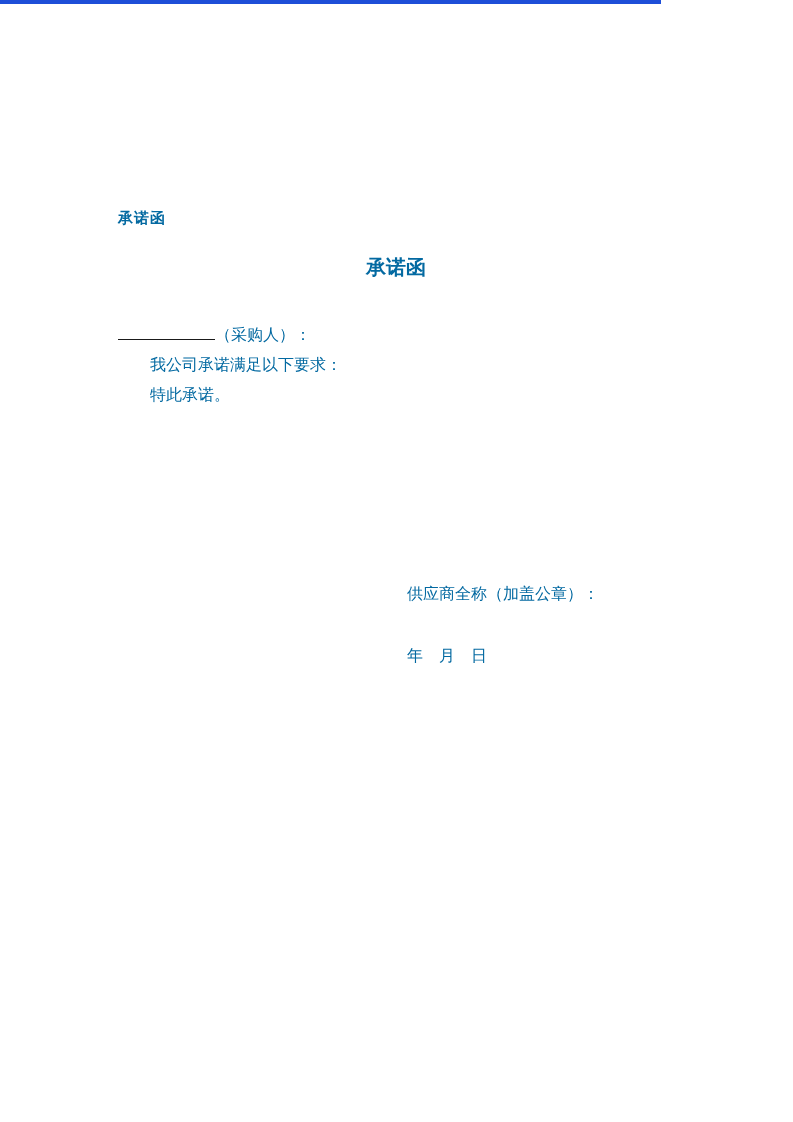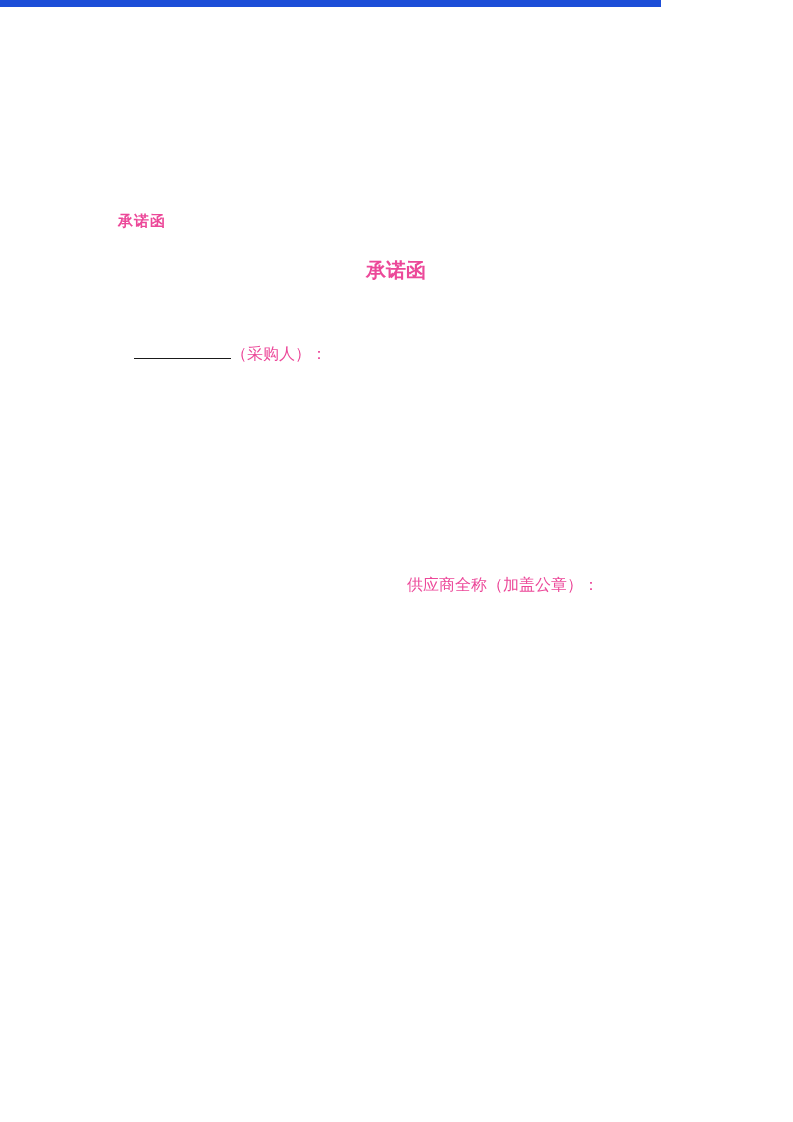--- a/index.html
+++ b/index.html
@@ -5,25 +5,25 @@
   html, body {
     margin: 0;
     padding: 0;
     background: #ffffff;
   }
   .page {
     position: relative;
     width: 661px;
     height: 1122px;
     background: #ffffff;
-    color: #ec4899;
+    color: #0369a1;
     font-family: "Liberation Serif", "DejaVu Serif", serif;
     overflow: hidden;
     box-sizing: border-box;
-    border-top: 7px solid #1d4ed8;
+    border-top: 4px solid #1d4ed8;
   }
   .outline-label {
     position: absolute;
     left: 118px;
     top: 203px;
     font-family: "Liberation Sans", "DejaVu Sans", sans-serif;
     font-weight: bold;
     font-size: 15px;
     line-height: 22px;
     letter-spacing: 1px;
@@ -42,55 +42,58 @@
   }
   .body-text {
     position: absolute;
     left: 118px;
     top: 316px;
     width: 560px;
     font-size: 16px;
     line-height: 30px;
   }
   .body-text p {
-    margin: 16px;
+    margin: 0;
   }
   .indent {
     text-indent: 32px;
   }
   .blank-line {
     display: inline-block;
     width: 97px;
     height: 17px;
     border-bottom: 1px solid #1a1a1a;
     vertical-align: baseline;
   }
   .signature-block {
     position: absolute;
     left: 407px;
     top: 563px;
     font-size: 16px;
     line-height: 30px;
   }
   .signature-block p {
-    margin: 0 0 32px 0;
+    margin: 12px 0 32px 0;
   }
 </style>
 </head>
 <body>
 
 <div class="page">
 
   <div class="outline-label">承诺函</div>
 
   <h1 class="doc-title">承诺函</h1>
 
   <div class="body-text">
     <p>
       <span class="blank-line"></span><span>（采购人）：</span>
     </p>
+    <p class="indent">我公司承诺满足以下要求：</p>
+    <p class="indent">特此承诺。</p>
   </div>
 
   <div class="signature-block">
     <p>供应商全称（加盖公章）：</p>
+    <p>年　月　日</p>
   </div>
 
 </div>
 
 </body></html>

